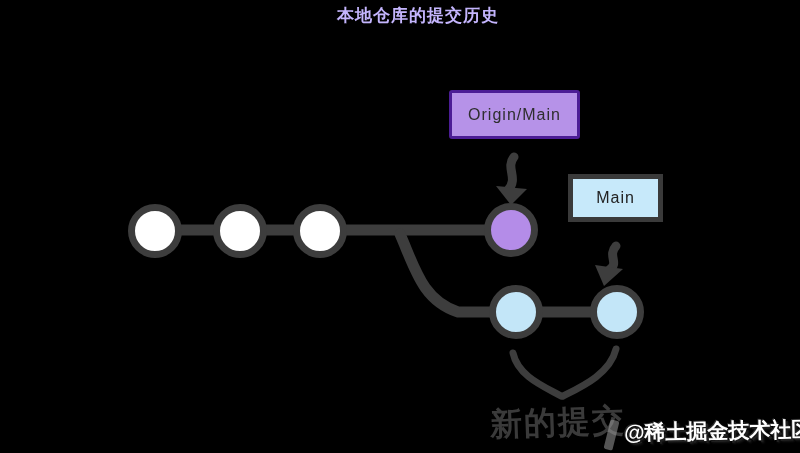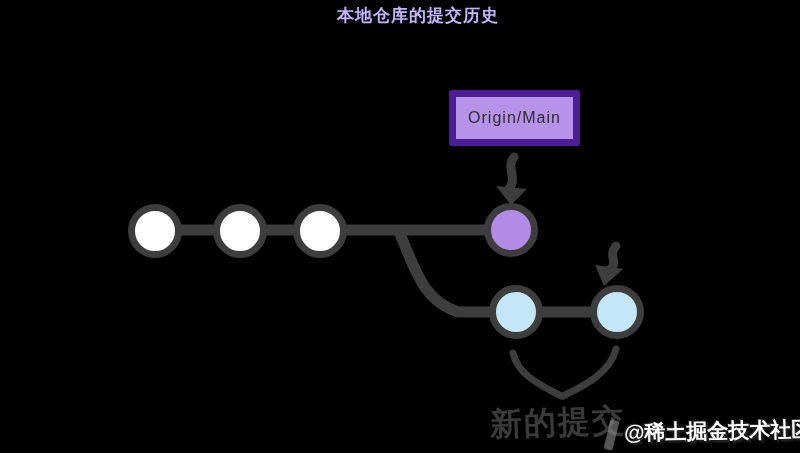--- a/index.html
+++ b/index.html
@@ -24,22 +24,22 @@
     border:7px solid #3d3d3d;box-sizing:content-box;
   }
   .commit.white{background:#ffffff;}
   .commit.purple{background:#b48ce8;}
   .commit.blue{background:#c3e6f8;}
   .label-box{
     position:absolute;display:flex;align-items:center;justify-content:center;
     box-sizing:border-box;font-size:16px;font-weight:500;letter-spacing:1px;
   }
   .label-origin{
-    left:449px;top:90px;width:131px;height:56px;
-    background:#b692e8;border:7px solid #4c1d95;border-radius:3px;color:#2e2e2e;
+    left:449px;top:90px;width:131px;height:49px;
+    background:#b692e8;border:3px solid #4c1d95;border-radius:3px;color:#2e2e2e;
   }
   .label-main{
     left:568px;top:174px;width:95px;height:48px;
     background:#c7e9fa;border:5px solid #3a3a3a;color:#222222;
   }
   .annotation{
     position:absolute;left:490px;top:401px;
     font-size:32px;font-weight:bold;letter-spacing:2px;
     color:#3a3a3a;transform:rotate(-2deg);white-space:nowrap;
   }
@@ -88,19 +88,20 @@
   <div class="commit white" style="left:128px;top:204px;"></div>
   <div class="commit white" style="left:213px;top:204px;"></div>
   <div class="commit white" style="left:293px;top:204px;"></div>
 
   <div class="commit purple" style="left:484px;top:203px;"></div>
 
   <div class="commit blue" style="left:489px;top:285px;"></div>
   <div class="commit blue" style="left:590px;top:285px;"></div>
 
   <div class="label-box label-origin">Origin/Main</div>
+  <div class="label-box label-main">Main</div>
 
   <div class="annotation">新的提交</div>
 
   <div class="watermark-smudge"></div>
   <div class="watermark">@稀土掘金技术社区</div>
 
 </div>
 
 </body></html>

